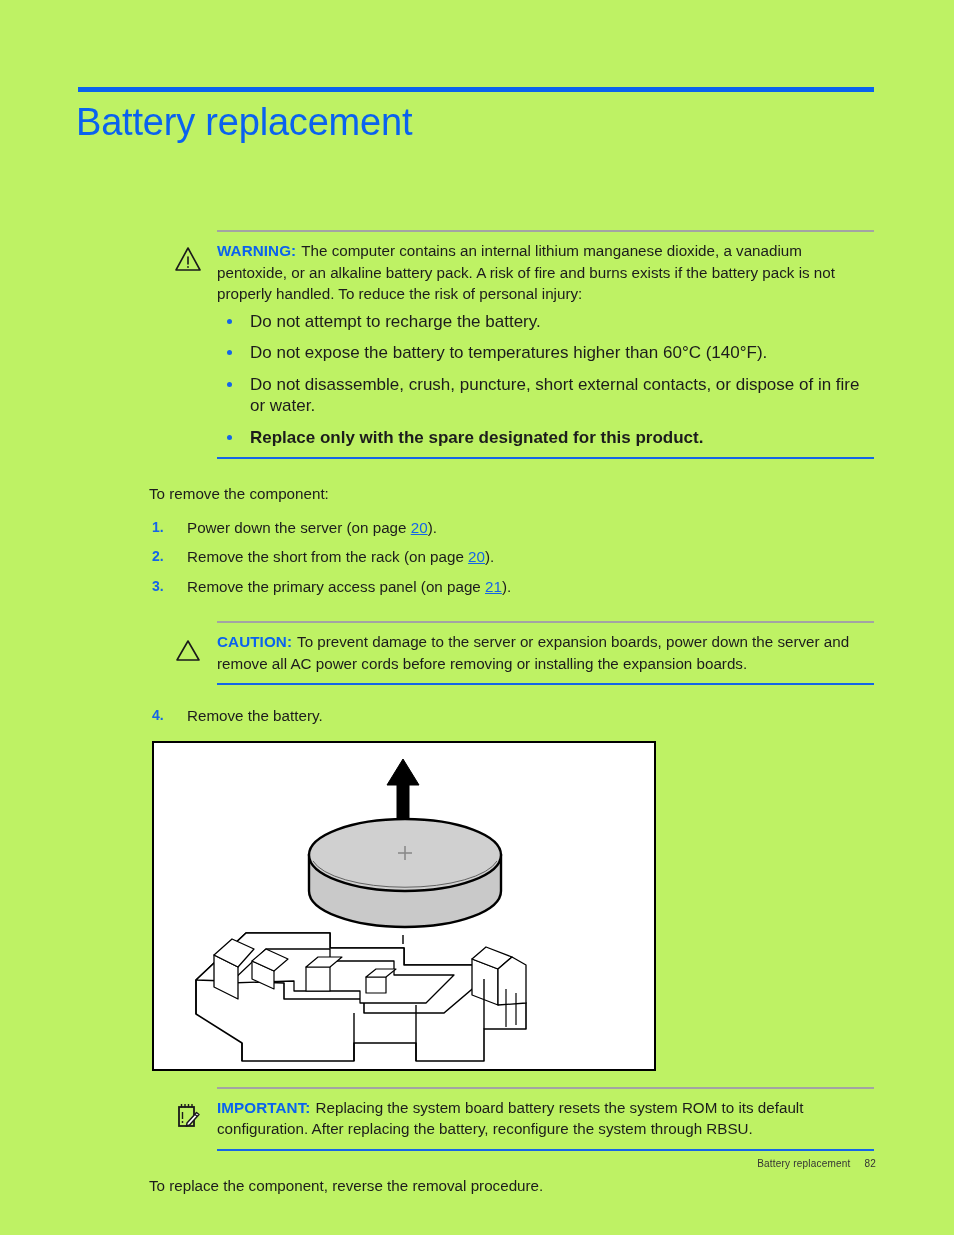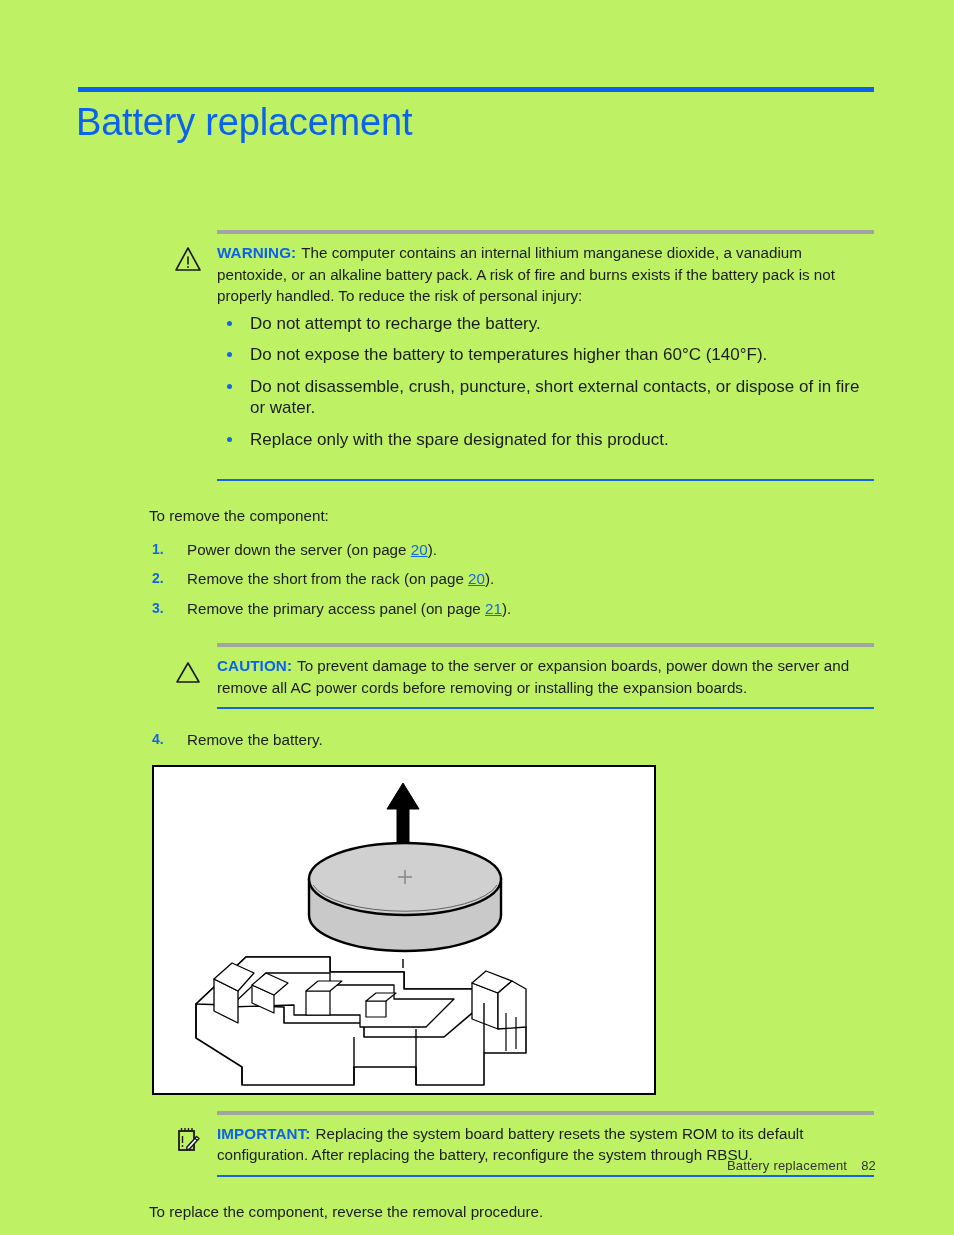--- a/index.html
+++ b/index.html
@@ -65,21 +65,21 @@
   .spacer-24 { height: 24px; }
 
   
   .notice {
     position: relative;
     margin-left: 0px;
     padding-left: 68px;
     min-height: 34px;
   }
   .notice-inner {
-    border-top: 4px solid #a3a3a3;
+    border-top: 2px solid #a3a3a3;
     border-bottom: 2px solid #1565e8;
     padding: 8px 0 9px 0;
   }
   .notice-icon {
     position: absolute;
     left: 24px;
     top: 14px;
     width: 30px;
     height: 30px;
   }
@@ -101,21 +101,21 @@
     padding: 0;
   }
   .notice-bullets li {
     position: relative;
     padding-left: 33px;
     font-size: 17px;
     line-height: 21.5px;
     margin-bottom: 10px;
     color: #1c1c1c;
   }
-  .notice-bullets li:last-child { margin-bottom: 20px; }
+  .notice-bullets li:last-child { margin-bottom: 0; font-weight: bold; }
   .notice-bullets li::before {
     content: "";
     position: absolute;
     left: 10px;
     top: 8px;
     width: 5px;
     height: 5px;
     border-radius: 50%;
     background: #1565e8;
   }
@@ -157,21 +157,21 @@
     background: #ffffff;
     box-sizing: border-box;
   }
   .figure-frame svg { display: block; }
 
   
   .footer {
     position: absolute;
     right: 78px;
     top: 1158px;
-    font-size: 13px;
+    font-size: 10px;
     color: #333333;
     letter-spacing: 0.2px;
   }
   .footer-page { margin-left: 14px; }
 </style>
 </head>
 <body>
 
 <div class="page">
 

